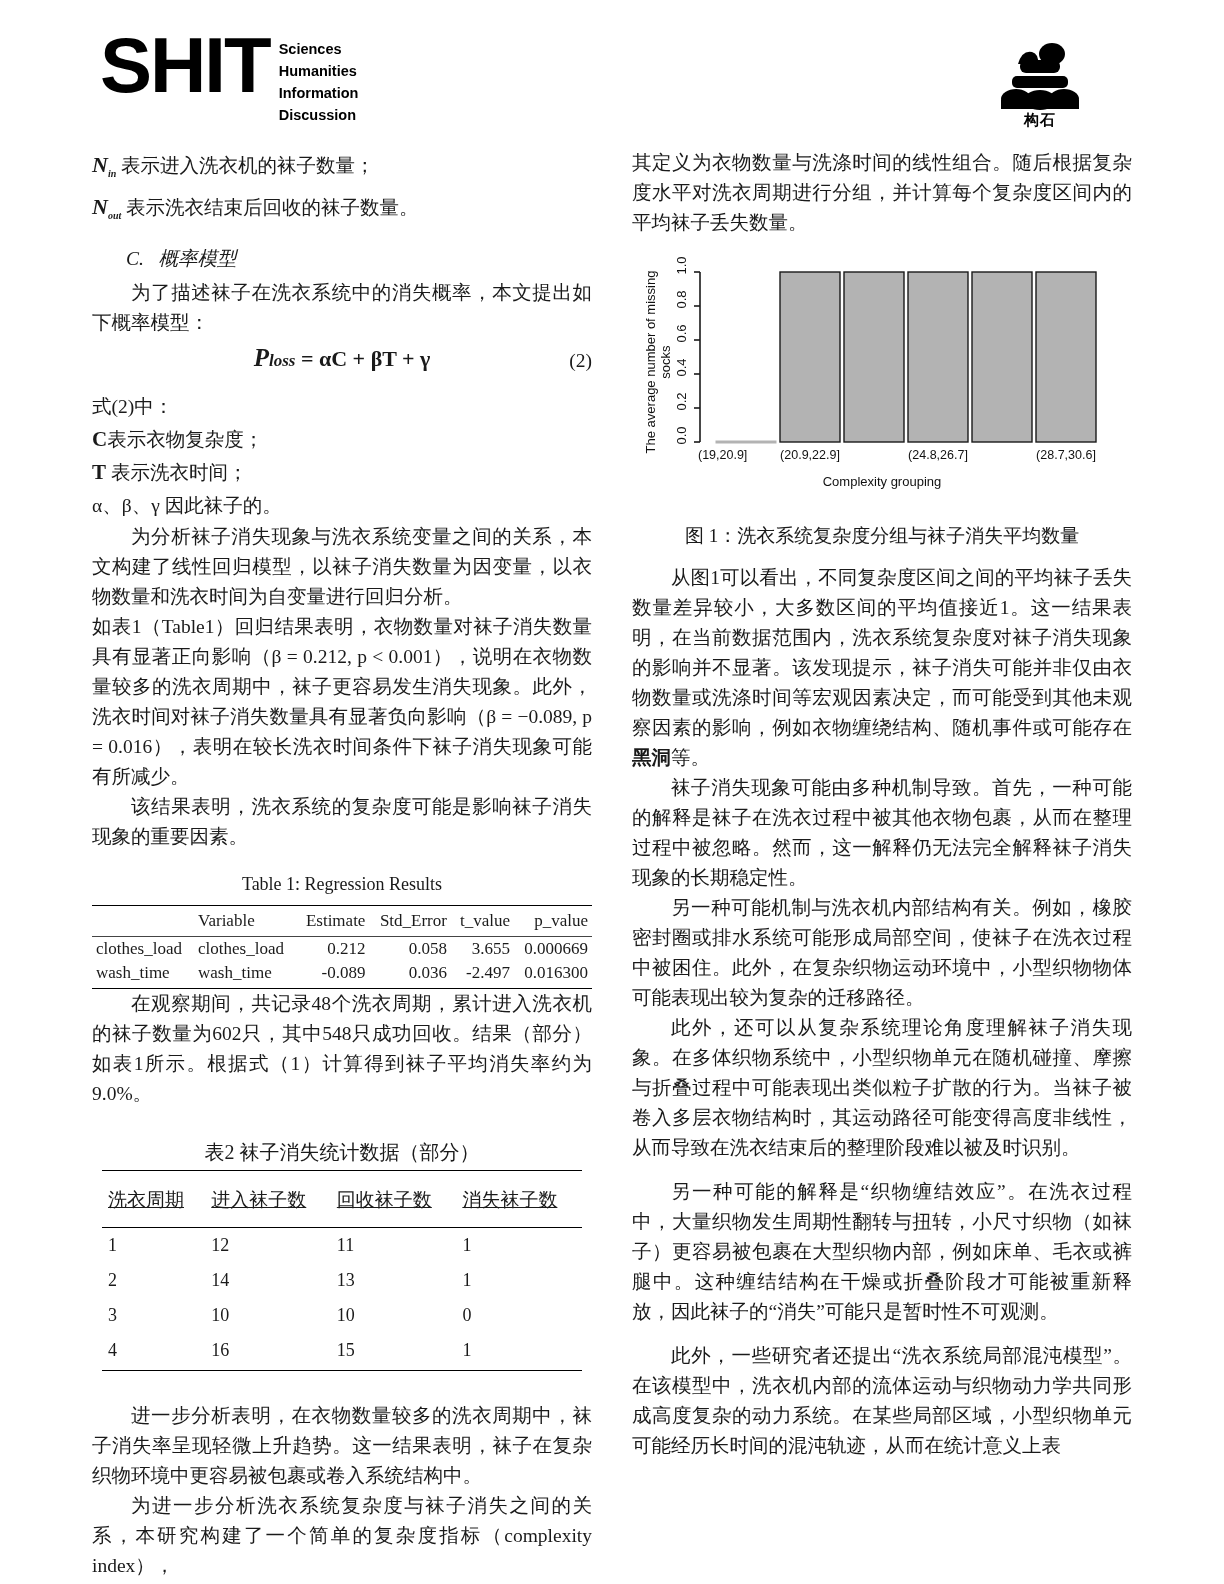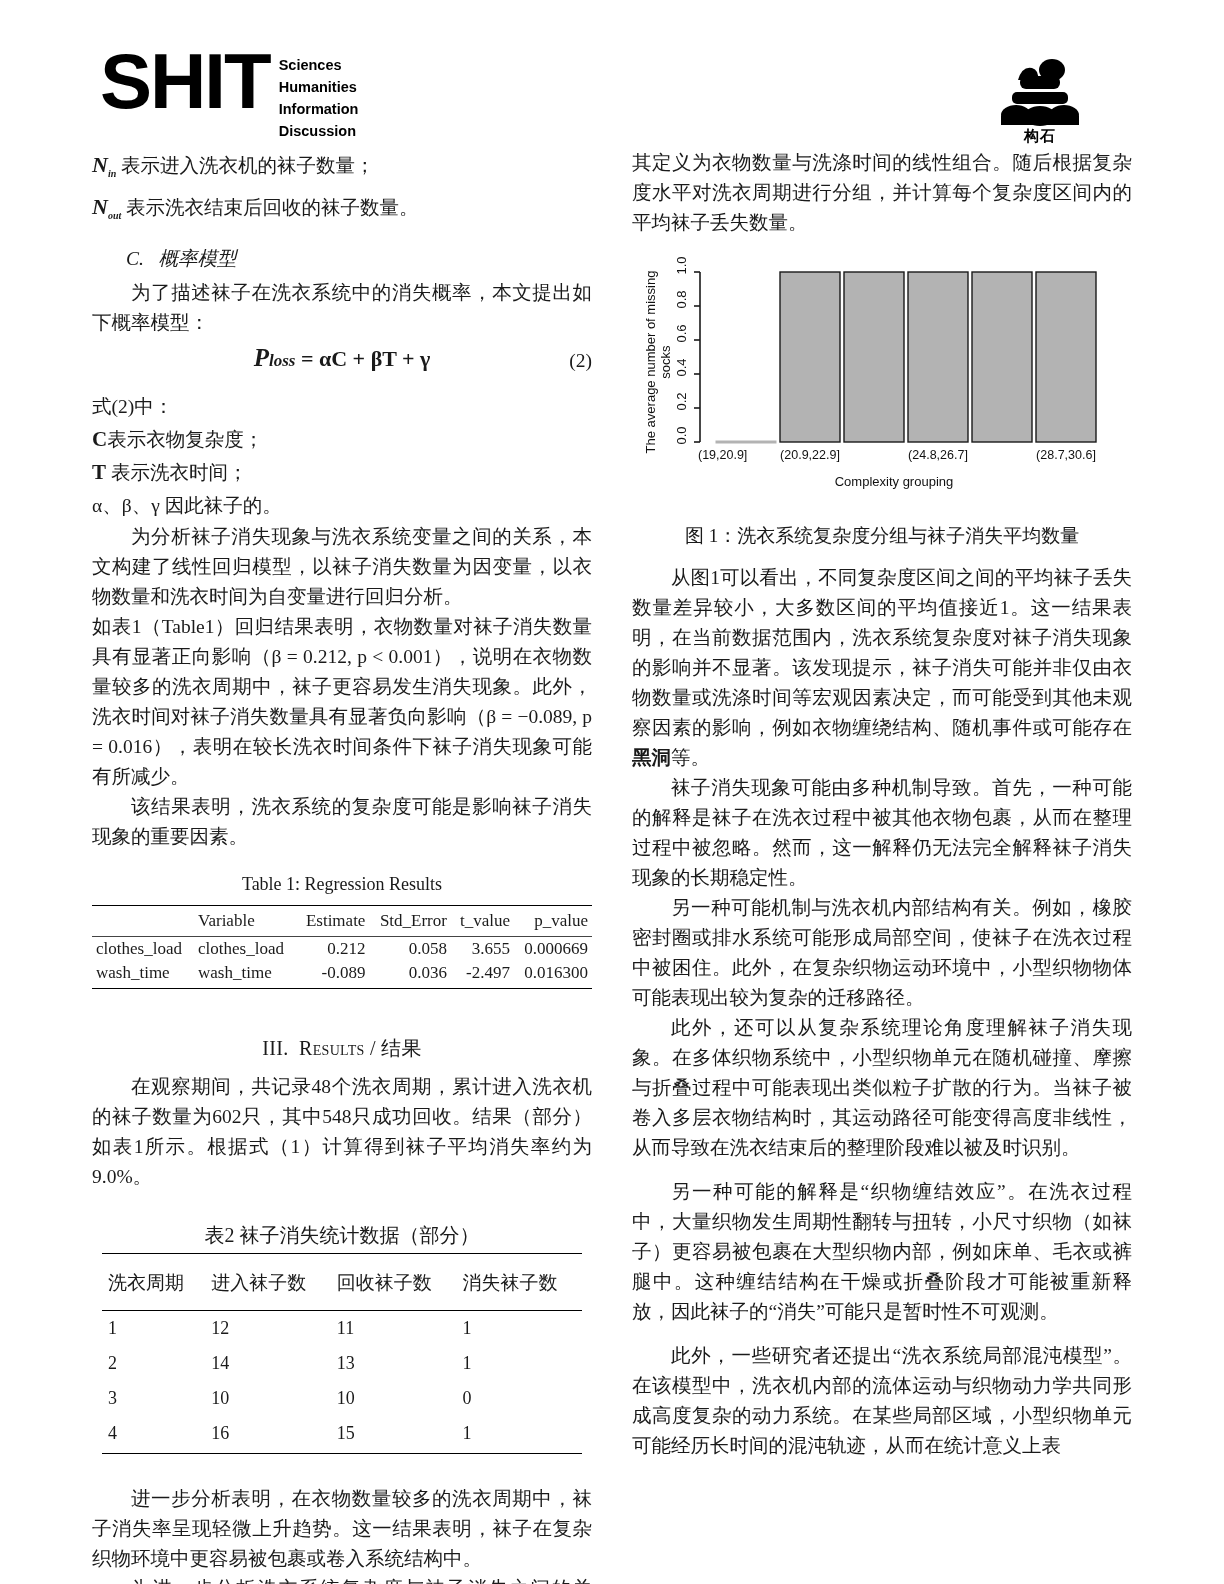--- a/index.html
+++ b/index.html
@@ -6,21 +6,21 @@
   body {
     width:1224px; height:1584px;
     background:#ffffff;
     font-family:"Liberation Serif", serif;
     color:#1a1a1a;
     position:relative;
     overflow:hidden;
   }
 
   
-  .masthead { position:absolute; left:0; top:0; width:1224px; height:140px;margin-top:16px; }
+  .masthead { position:absolute; left:0; top:0; width:1224px; height:140px; }
   .brand { position:absolute; left:100px; top:30px; display:flex; align-items:flex-start; }
   .brand-word {
     font-family:"Liberation Sans", sans-serif;
     font-weight:bold; font-size:78px; line-height:0.92;
     letter-spacing:-2px; color:#000;
   }
   .brand-sub {
     font-family:"Liberation Sans", sans-serif;
     font-weight:bold; font-size:14.5px; line-height:1.52;
     color:#000; margin-left:9px; margin-top:8px;
@@ -99,39 +99,40 @@
   .t2-wrap { margin:30px 0 0 0; }
   .t2-cap { text-align:center; font-size:20px; margin-bottom:4px; }
   table.t2 {
     border-collapse:collapse; width:96%; margin:0 auto;
     font-size:19px; font-family:"Liberation Serif", serif;
   }
   table.t2 th {
     font-weight:normal; text-align:left;
     border-top:1.4px solid #000; border-bottom:1.4px solid #000;
     padding:16px 6px 14px 6px;
+    text-decoration:underline;
   }
   table.t2 td { padding:7px 6px; text-align:left; font-size:18px; }
   table.t2 tbody tr:last-child td { border-bottom:1.4px solid #000; padding-bottom:9px; }
 
   
   .figure { margin:14px 0 0 0; }
   .chart-box { position:relative; width:500px; height:255px; }
   .ylab {
     position:absolute; left:-74px; top:95px;
     width:200px; text-align:center;
     transform:rotate(-90deg);
     font-family:"Liberation Sans", sans-serif; font-size:13px; color:#111;
   }
   .ytick {
     position:absolute; right:0; transform:rotate(-90deg);
     font-family:"Liberation Sans", sans-serif; font-size:13px; color:#111;
   }
   .xlab {
-    position:absolute; left:12px; width:500px; text-align:center; top:222px;
+    position:absolute; left:0; width:500px; text-align:center; top:222px;
     font-family:"Liberation Sans", sans-serif; font-size:13px; color:#111;
   }
   .xtick {
     position:absolute; font-family:"Liberation Sans", sans-serif;
     font-size:12.5px; color:#111; white-space:nowrap;
   }
   .fig-cap { text-align:center; font-size:19px; margin-top:16px; }
 </style>
 </head>
 <body>
@@ -232,23 +233,20 @@
           <td class="c-l">wash_time</td>
           <td class="c-r">-0.089</td>
           <td class="c-r">0.036</td>
           <td class="c-r">-2.497</td>
           <td class="c-r">0.016300</td>
         </tr>
       </tbody>
     </table>
   </div>
 
-  <div class="sec-head" style="margin-top:46px;">
-    <span class="num">III.</span>&nbsp;&nbsp;<span>Results</span>&nbsp;<span class="cn">/ 结果</span>
-  </div>
 
   <p class="body indent">在观察期间，共记录48个洗衣周期，累计进入洗衣机的袜子数量为602只，其中548只成功回收。结果（部分）如表1所示。根据式（1）计算得到袜子平均消失率约为9.0%。</p>
 
   <div class="t2-wrap">
     <div class="t2-cap">表2 袜子消失统计数据（部分）</div>
     <table class="t2">
       <thead>
         <tr>
           <th>洗衣周期</th>
           <th>进入袜子数</th>

